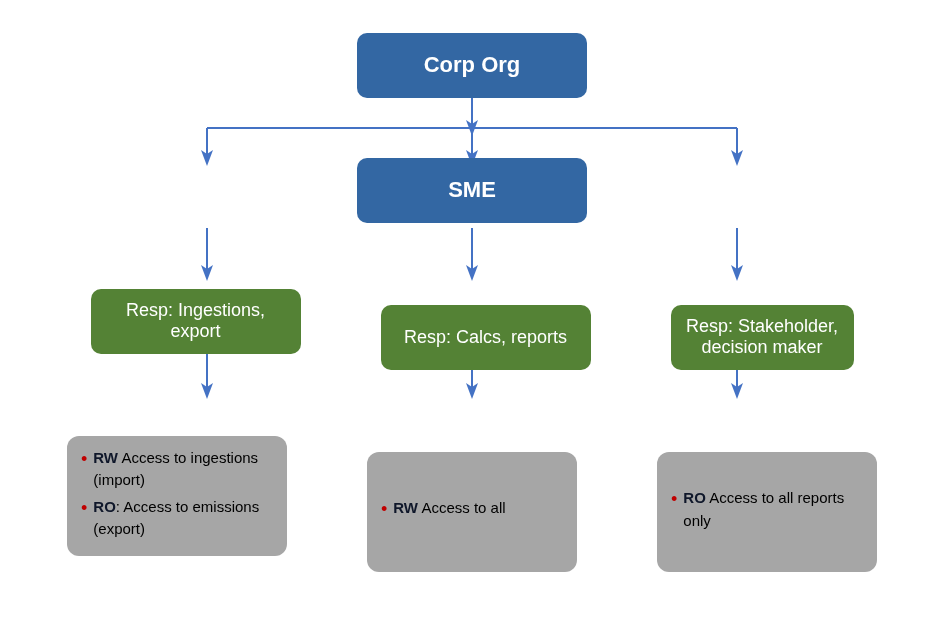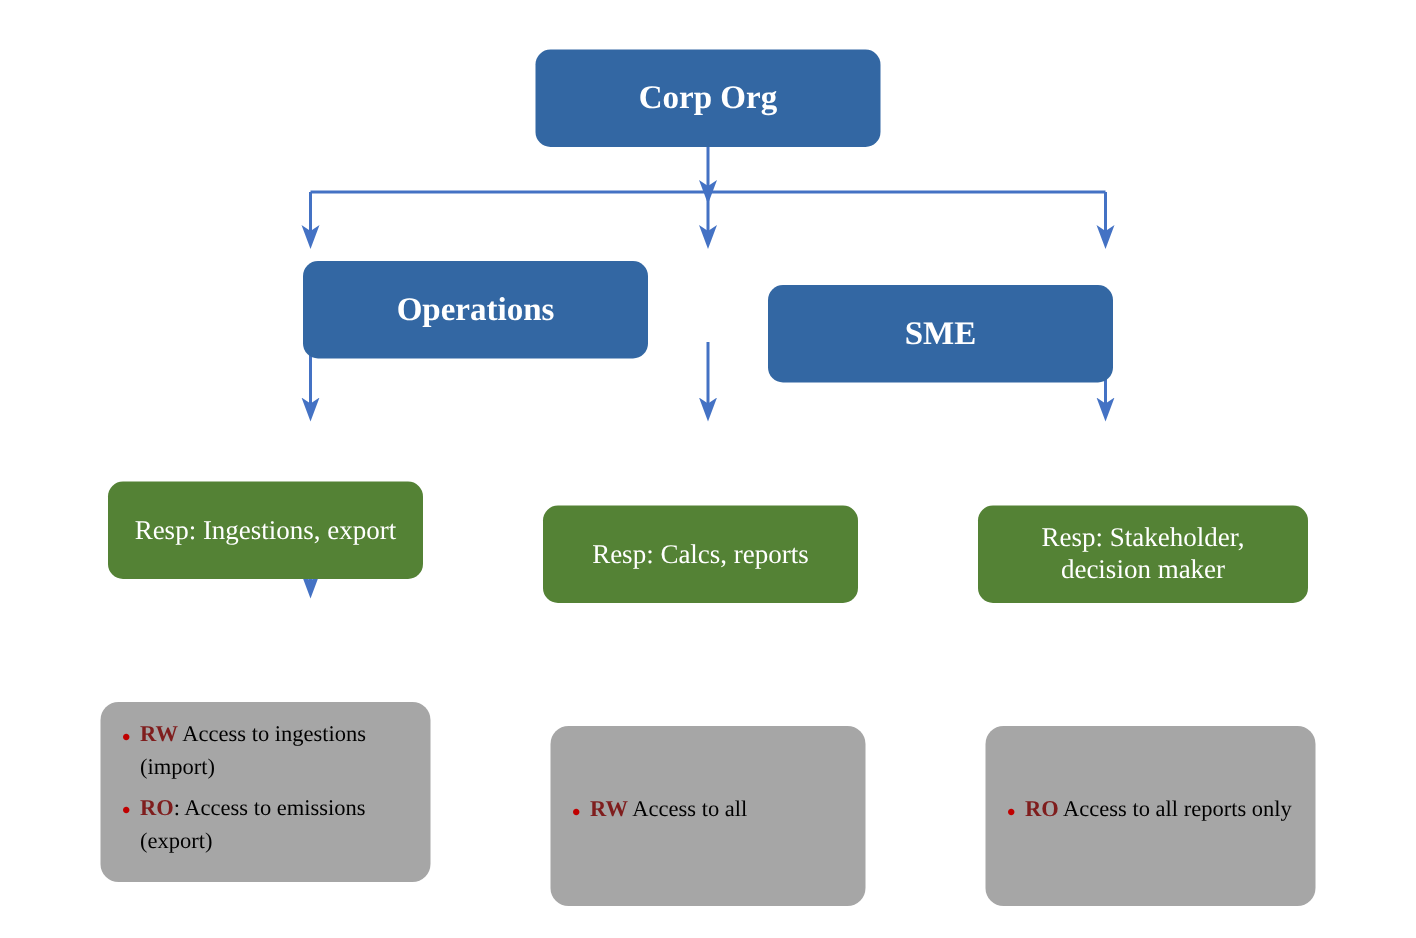--- a/index.html
+++ b/index.html
@@ -14,21 +14,20 @@
       align-items: center;
       justify-content: center;
     }
 
     .diagram {
       width: 900px;
       height: 600px;
       position: relative;
       display: flex;
       flex-direction: column;
-      font-family: Liberation Serif, serif;
     }
 
     
     .connector-svg {
       position: absolute;
       top: 0; left: 0;
       width: 100%;
       height: 100%;
       pointer-events: none;
     }
@@ -108,21 +107,21 @@
 
     .box-grey .bullet-dot {
       color: #c00000;
       font-size: 18px;
       margin-right: 6px;
       margin-top: -1px;
       flex-shrink: 0;
     }
 
     .box-grey .rw {
-      color: #7f1d1d;
+      color: #0f172a;
       font-weight: 700;
     }
 
     .col {
       display: flex;
       flex-direction: column;
       align-items: center;
     }
 
     
@@ -171,43 +170,38 @@
 
   <div class="row row-1">
     <div class="box box-blue wide">
       <span>Corp Org</span>
     </div>
   </div>
 
   <div class="row row-2">
     <div class="col">
       <div class="box box-blue wide">
-        <span>Operations</span>
-      </div>
-    </div>
-    <div class="col">
-      <div class="box box-blue wide">
         <span>SME</span>
       </div>
     </div>
   </div>
 
   <div class="row row-3">
     <div class="col">
       <div class="box-green">
         <span>Resp: Ingestions, export</span>
       </div>
     </div>
     <div class="col">
       <div class="box-green">
         <span>Resp: Calcs, reports</span>
       </div>
     </div>
     <div class="col">
-      <div class="box-green" style="width:220px;">
+      <div class="box-green" style="width:183px;">
         <span>Resp: Stakeholder, decision maker</span>
       </div>
     </div>
   </div>
 
   <div class="row row-4">
 
     <div class="col">
       <div class="box-grey" style="width:220px; min-height:120px;">
         <div class="bullet-item">

